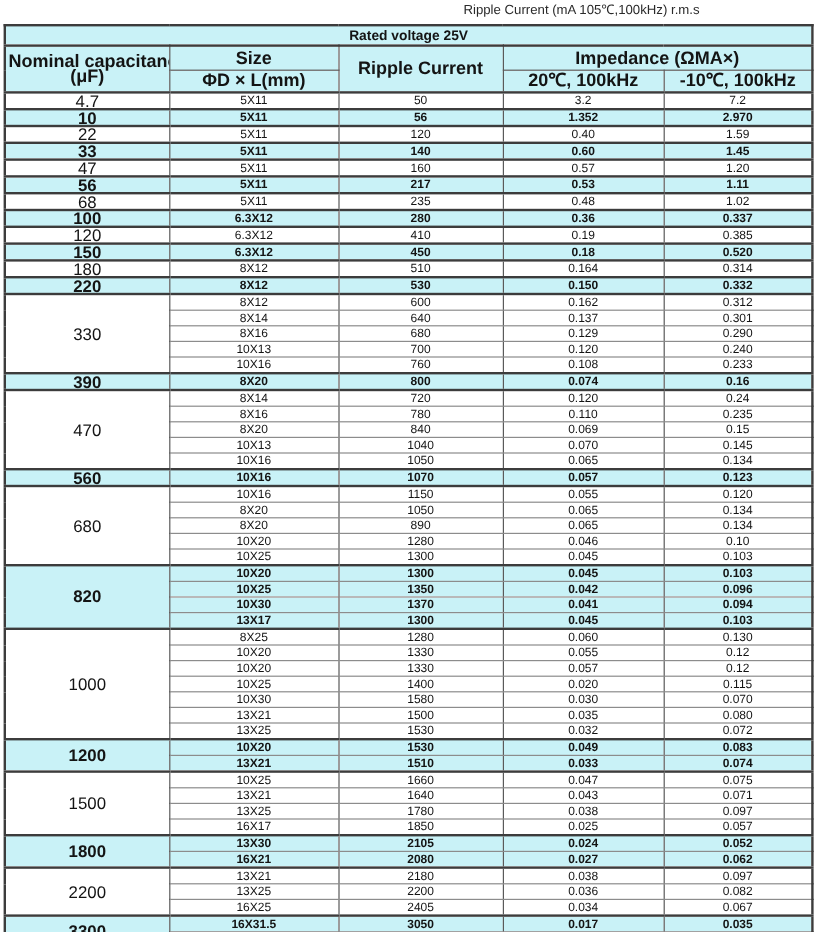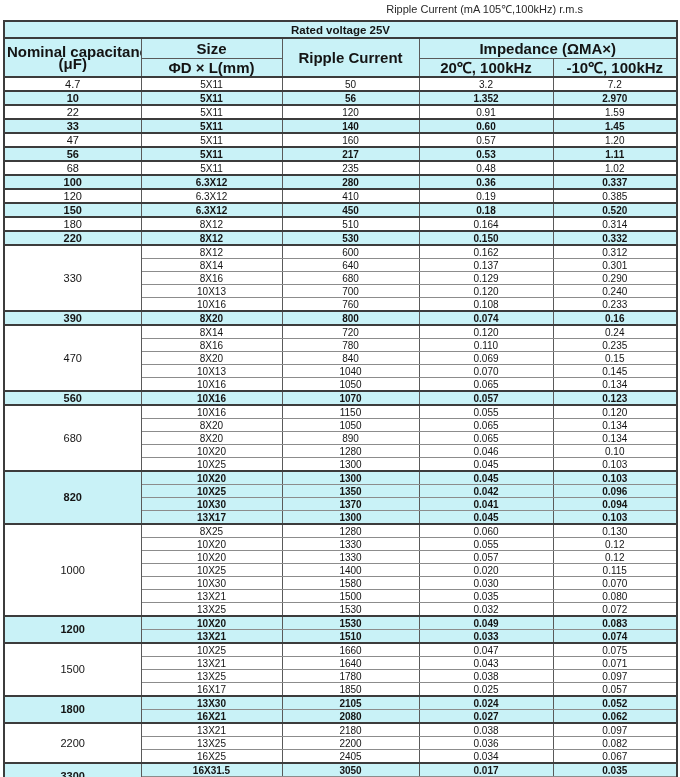--- a/index.html
+++ b/index.html
@@ -61,21 +61,21 @@
     border-bottom: 1px solid #8c8c8c;
   }
   .spec-table tr.shaded td {
     background: #c9f2f7;
     font-weight: bold;
   }
   .spec-table tr.group-start td {
     border-top: 2px solid #3c3c3c;
   }
   .spec-table td.cap-cell {
-    font-size: 11px;
+    font-size: 14px;
   }
 </style>
 </head>
 <body>
 
 <div class="page">
 
   <div class="caption">Ripple Current (mA 105℃,100kHz) r.m.s</div>
 
   <table class="spec-table">
@@ -117,21 +117,21 @@
           <td rowspan="1" class="cap-cell">10</td>
           <td>5X11</td>
           <td>56</td>
           <td>1.352</td>
           <td>2.970</td>
         </tr>
         <tr class="group-start">
           <td rowspan="1" class="cap-cell">22</td>
           <td>5X11</td>
           <td>120</td>
-          <td>0.91</td>
+          <td>0.40</td>
           <td>1.59</td>
         </tr>
         <tr class="shaded group-start">
           <td rowspan="1" class="cap-cell">33</td>
           <td>5X11</td>
           <td>140</td>
           <td>0.60</td>
           <td>1.45</td>
         </tr>
         <tr class="group-start">

